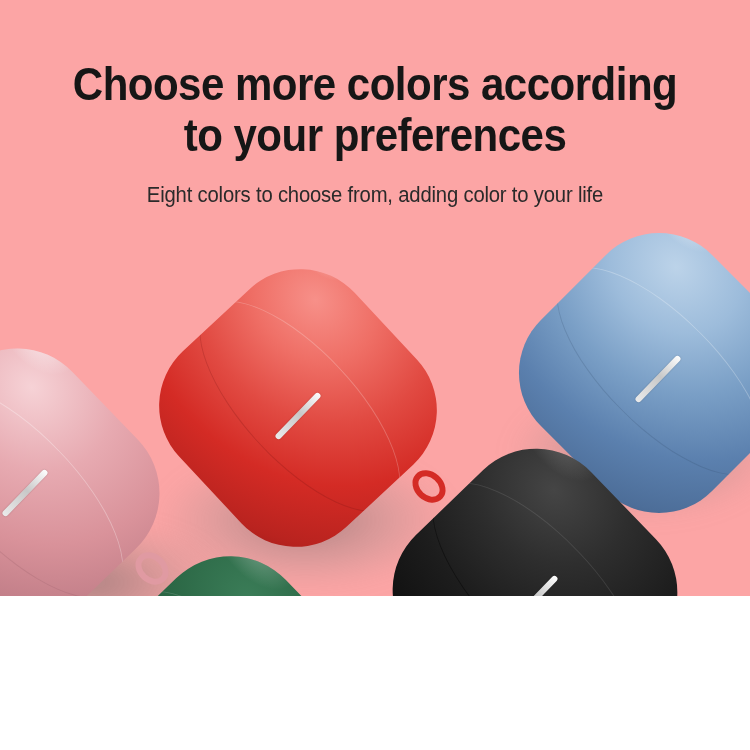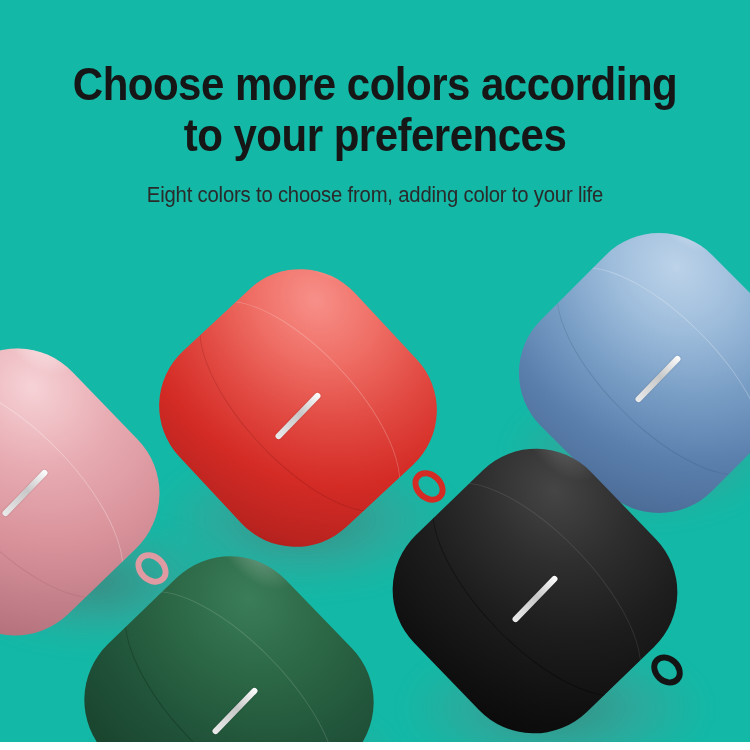--- a/index.html
+++ b/index.html
@@ -4,23 +4,23 @@
 <title>Product Banner</title>
 <style>
   html, body {
     margin: 0;
     padding: 0;
     background: #ffffff;
   }
   #stage {
     position: relative;
     width: 750px;
-    height: 742px;
+    height: 596px;
     overflow: hidden;
-    background: #14b8a6;
+    background: #fca5a5;
     font-family: "Liberation Sans", sans-serif;
   }
 
   
   .copy {
     position: absolute;
     left: 0;
     top: 0;
     width: 750px;
     text-align: center;

